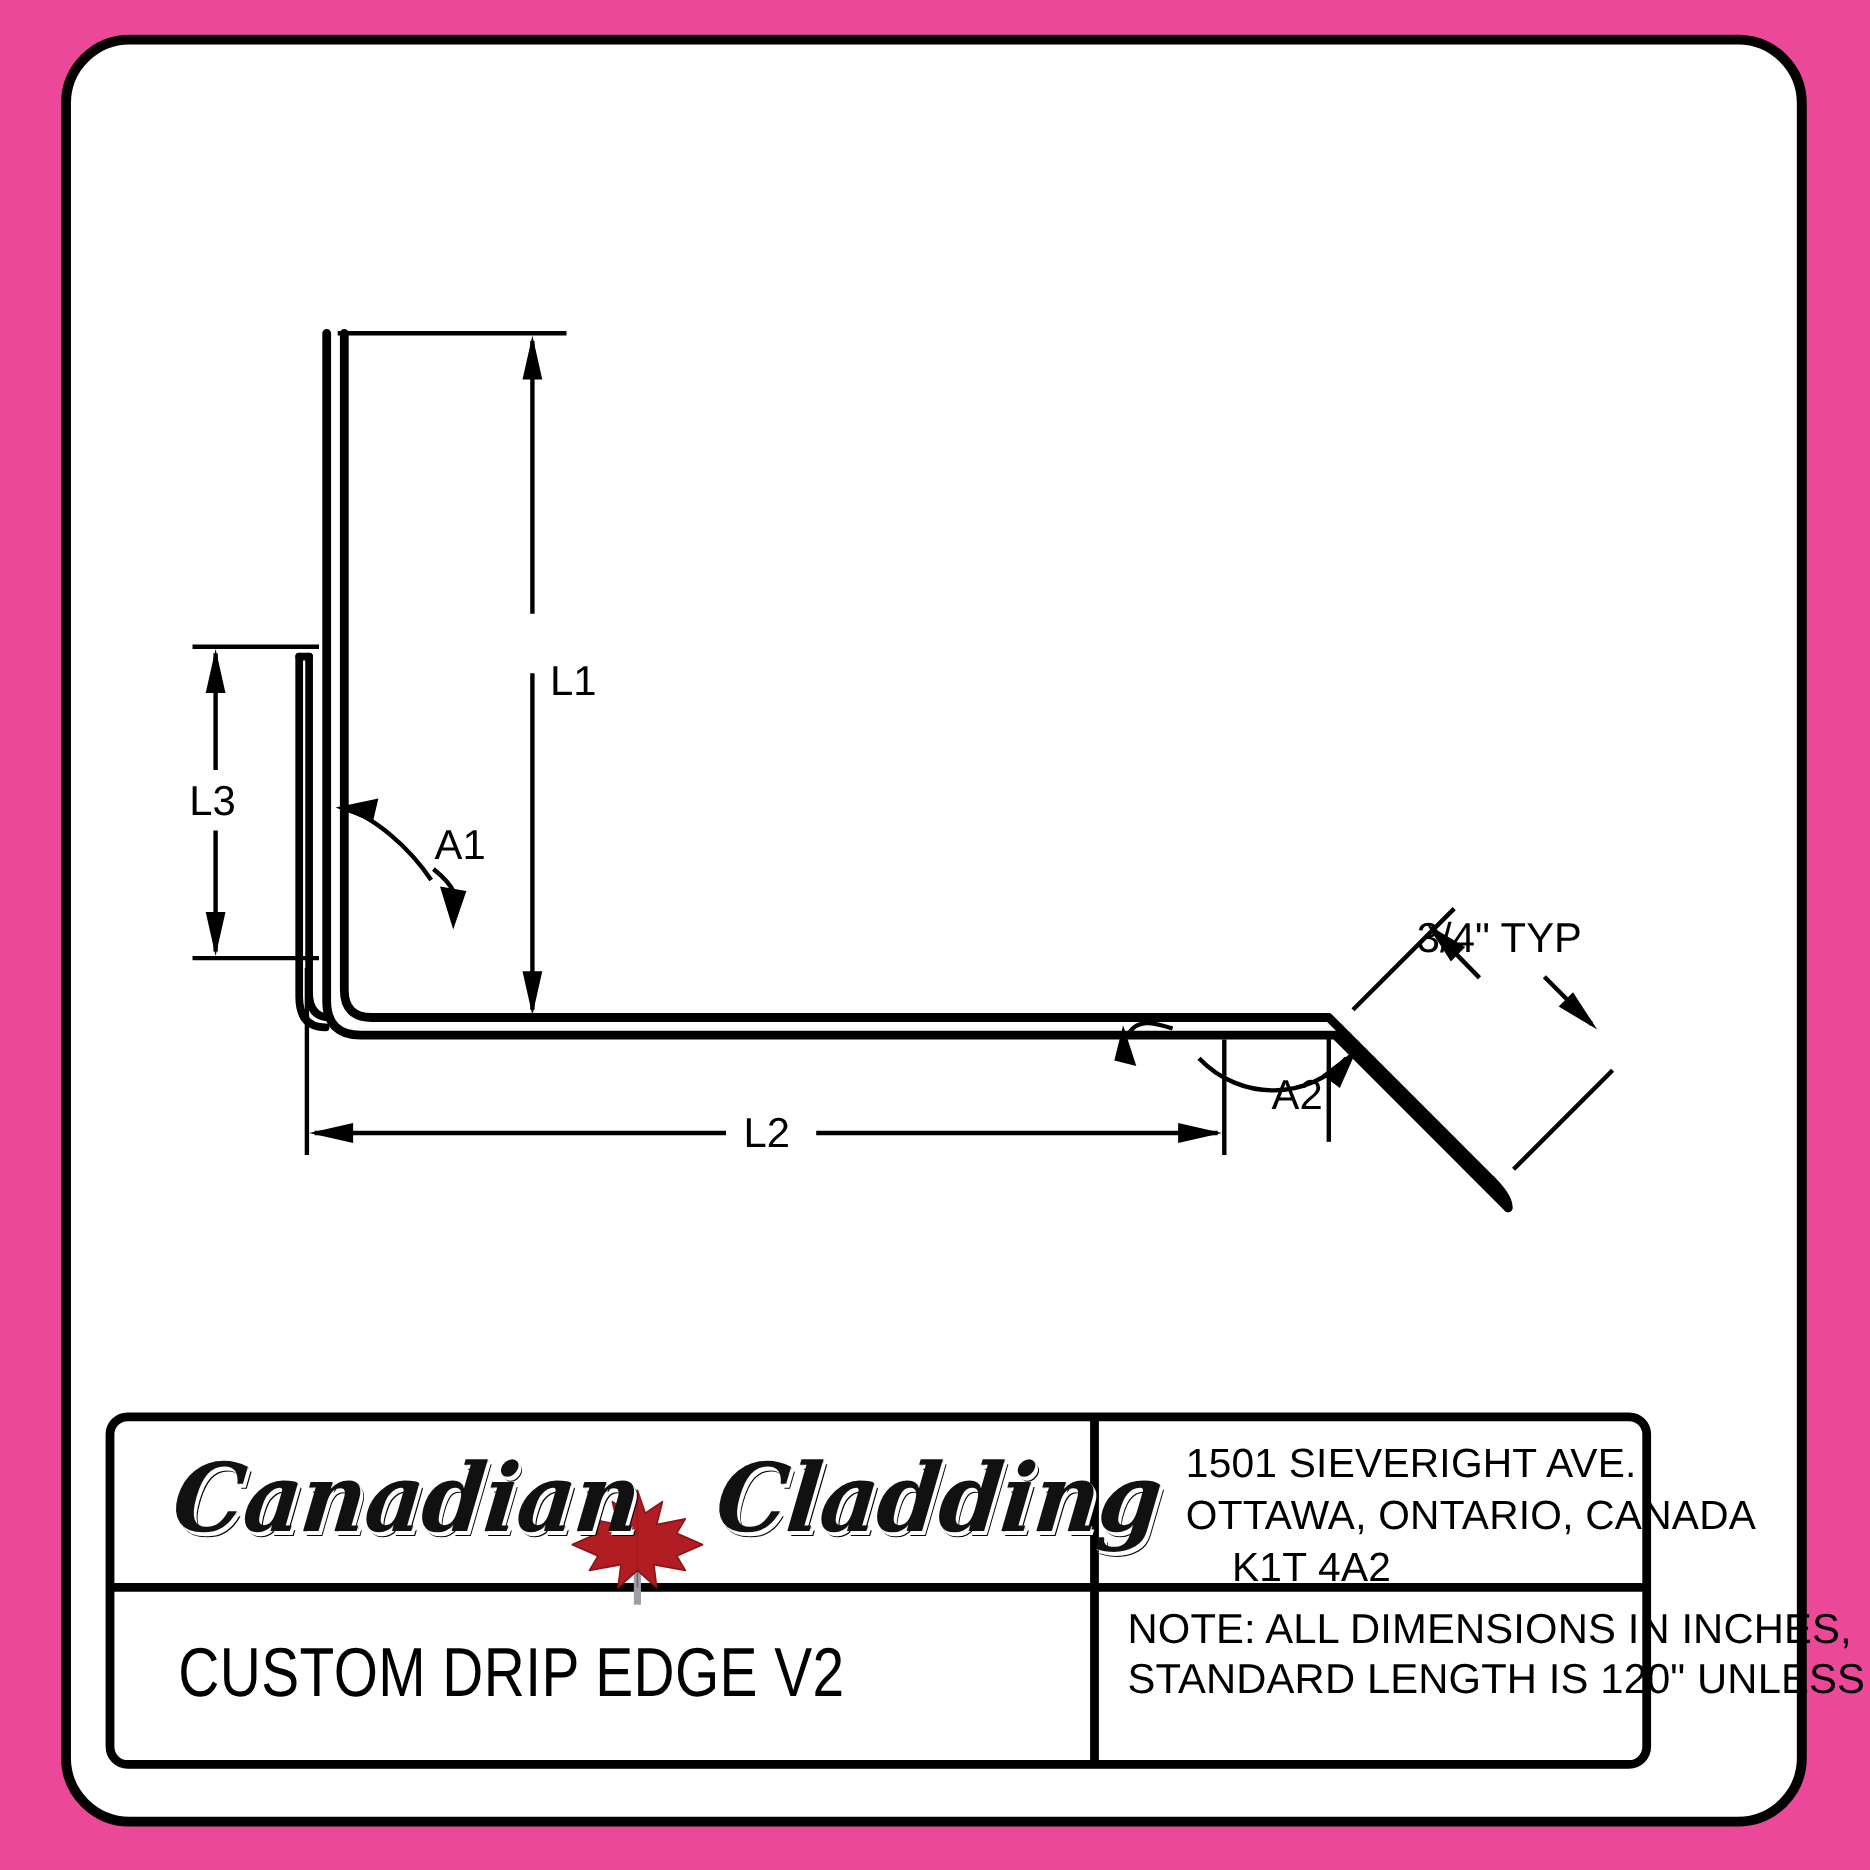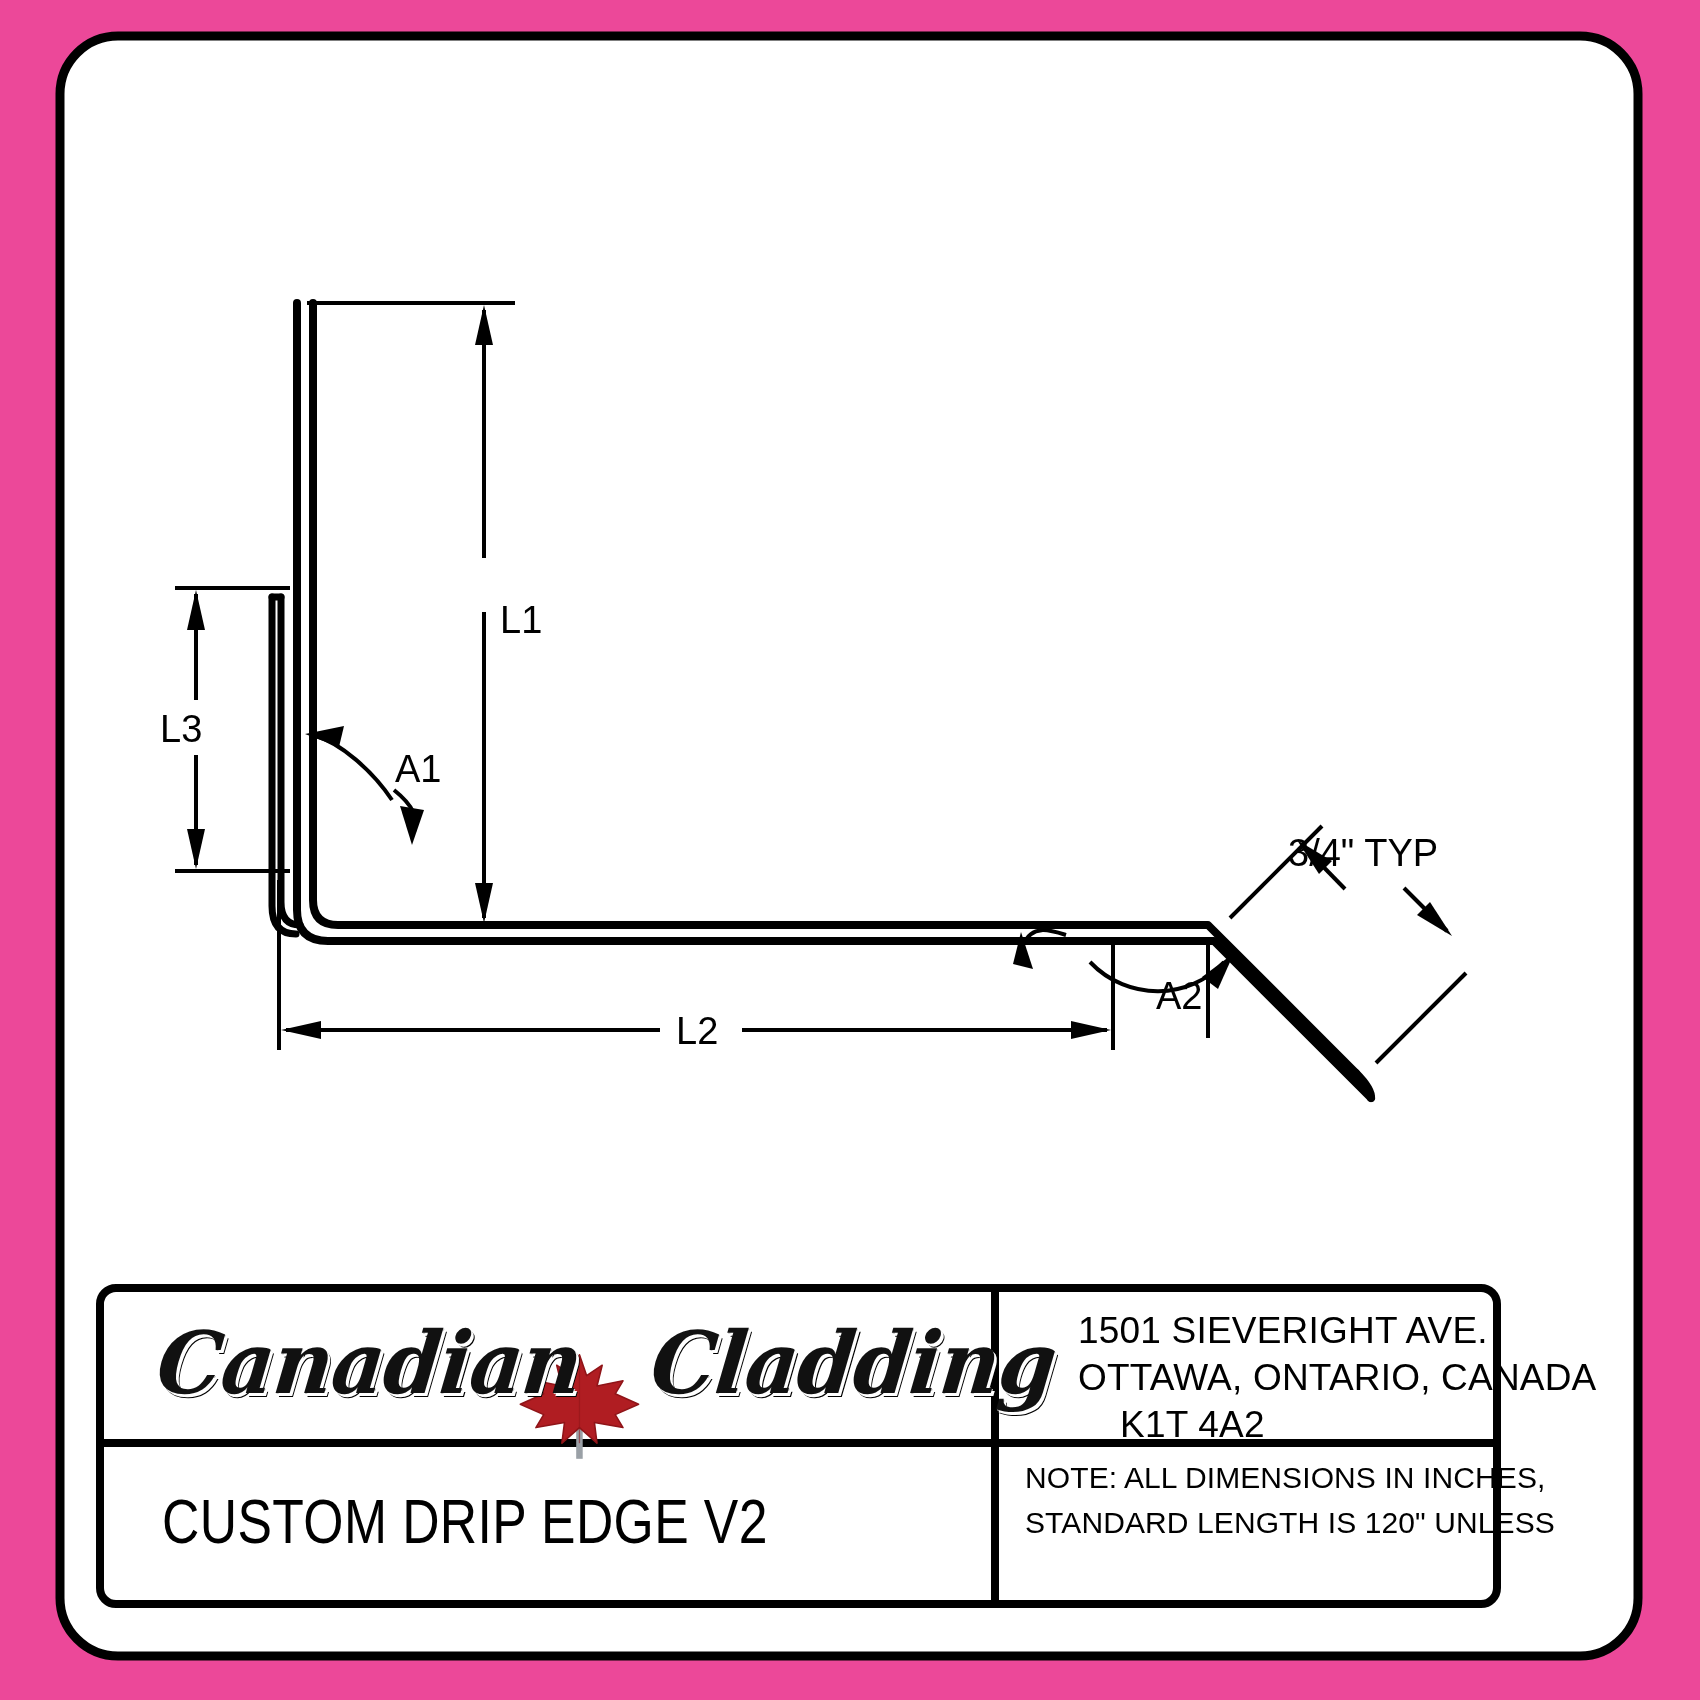--- a/index.html
+++ b/index.html
@@ -35,21 +35,21 @@
     font-size: 38px;
     letter-spacing: 0px;
   }
   .addr-line {
     font-family: "Liberation Sans", sans-serif;
     font-size: 37px;
     letter-spacing: 0.2px;
   }
   .note-line {
     font-family: "Liberation Sans", sans-serif;
-    font-size: 30px;
+    font-size: 38px;
     letter-spacing: 0.1px;
   }
   .draw-title {
     font-family: "Liberation Sans", sans-serif;
     font-size: 63px;
     letter-spacing: 0.5px;
     transform: scaleX(0.82);
     transform-origin: left center;
   }
   .logo-word {
@@ -179,21 +179,21 @@
                L 52 52 L 64 44 L 60 60 L 80 56 L 74 66 L 92 74
                L 74 82 L 80 92 L 58 88 L 60 104 L 46.5 92
                L 33 104 L 35 88 L 13 92 L 19 82 L 1 74
                L 19 66 L 13 56 L 33 60 L 29 44 L 41 52 Z" fill="#B01D22" stroke="#8f1418" stroke-width="1.2" stroke-linejoin="round"></path>
       <path d="M 46.5 36 L 46.5 104" stroke="#8f1418" stroke-width="1" opacity="0.55"></path>
     </g>
   </svg>
 
   <div class="txt dim-label" style="left:500px; top:601px;">L1</div>
 
-  <div class="txt dim-label" style="left:160px; top:710px;">L3</div>
+  <div class="txt dim-label" style="left:172px; top:710px;">L3</div>
 
   <div class="txt dim-label" style="left:676px; top:1012px;">L2</div>
 
   <div class="txt dim-label" style="left:1288px; top:834px;">3/4" TYP</div>
 
   <div class="txt dim-label" style="left:395px; top:750px;">A1</div>
 
   <div class="txt dim-label" style="left:1124px; top:977px;margin-left:32px;">A2</div>
 
   <div class="txt logo-word" style="left:158px; top:1320px;">Canadian</div>

